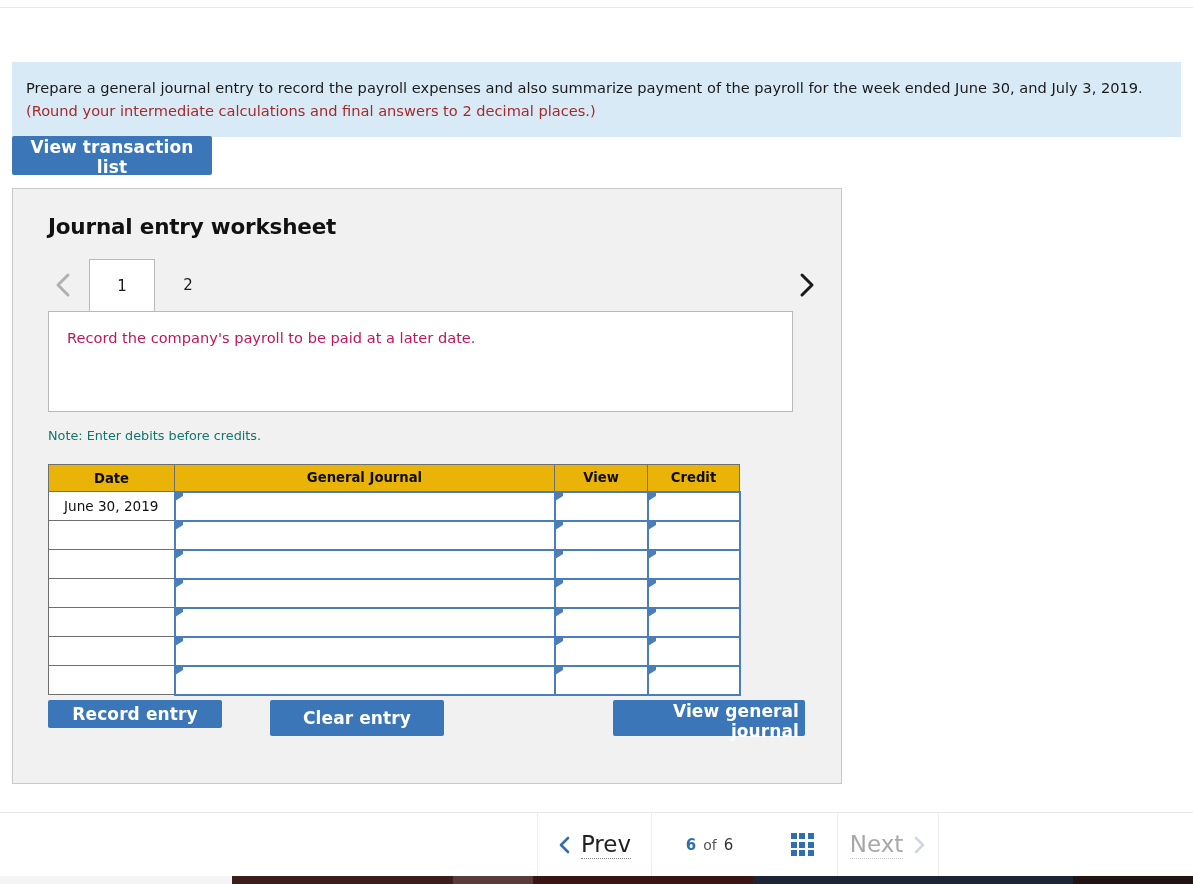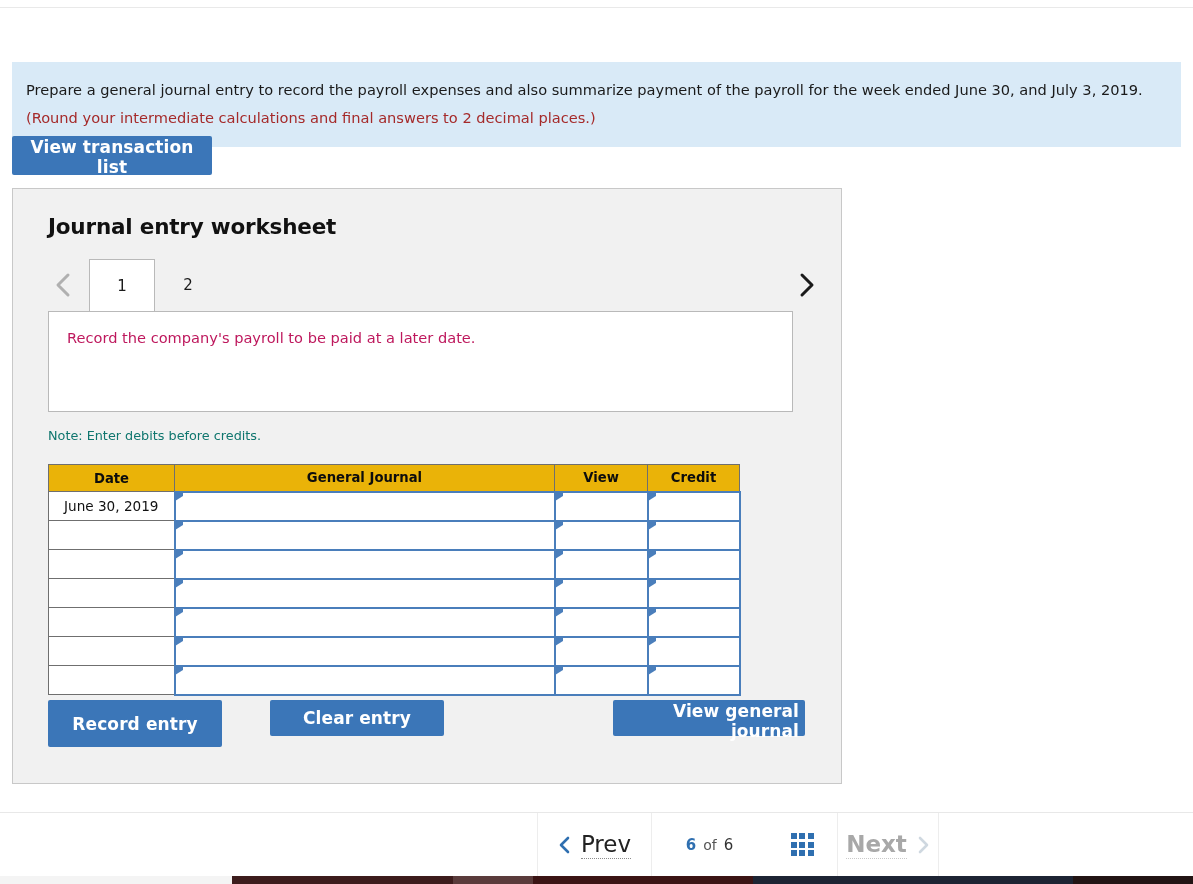--- a/index.html
+++ b/index.html
@@ -24,21 +24,21 @@
   }
 
   
   .banner {
     position: absolute;
     top: 62px; left: 12px;
     width: 1169px;
     background: #d9eaf7;
     padding: 14px 16px 15px 14px;
     font-size: 14.6px;
-    line-height: 28px;
+    line-height: 23px;
     color: #1a1a1a;
   }
   .banner .hint { color: #a52a2a; }
 
   
   .btn {
     background: #3b76b8;
     color: #ffffff;
     border: none;
     font-family: "DejaVu Sans", "Liberation Sans", sans-serif;
@@ -173,21 +173,21 @@
     position: absolute;
     top: -1px; left: -1px;
     width: 0; height: 0;
     border-left: 8px solid #4a7ebb;
     border-top: 4px solid #4a7ebb;
     border-bottom: 5px solid transparent;
     border-right: 0;
   }
 
   
-  .btn-record  { position: absolute; top: 511px; left: 35px;  width: 174px; height: 47px; }
+  .btn-record  { position: absolute; top: 511px; left: 35px;  width: 174px; height: 28px; }
   .btn-clear   { position: absolute; top: 511px; left: 257px; width: 174px; height: 36px; }
   .btn-viewgj  { position: absolute; top: 511px; left: 600px; width: 192px; height: 36px; text-align: right; }
 
   
   .navbar {
     position: absolute;
     left: 0; top: 812px;
     width: 1193px; height: 63px;
     border-top: 1px solid #e8e8e8;
     background: #ffffff;
@@ -211,21 +211,21 @@
   .nav-page { width: 115px; gap: 7px; }
   .nav-grid { width: 70px; cursor: pointer; }
   .nav-next { width: 100px; cursor: default; }
 
   .nav-label {
     font-size: 23px;
     border-bottom: 1px dotted #8a8a8a;
     padding-bottom: 1px;
   }
   .nav-prev .nav-label { color: #222222; }
-  .nav-next .nav-label { color: #a8a8a8; border-bottom-color: #c9c9c9; font-weight: bold; }
+  .nav-next .nav-label { color: #a8a8a8; border-bottom-color: #c9c9c9; }
 
   .pg-cur { font-size: 15px; font-weight: bold; color: #2f6fb0; }
   .pg-of  { font-size: 14px; color: #555555; }
   .pg-tot { font-size: 15px; color: #333333; }
 
   .grid-icon {
     display: grid;
     grid-template-columns: repeat(3, 6px);
     grid-template-rows: repeat(3, 6px);
     gap: 2.5px;

